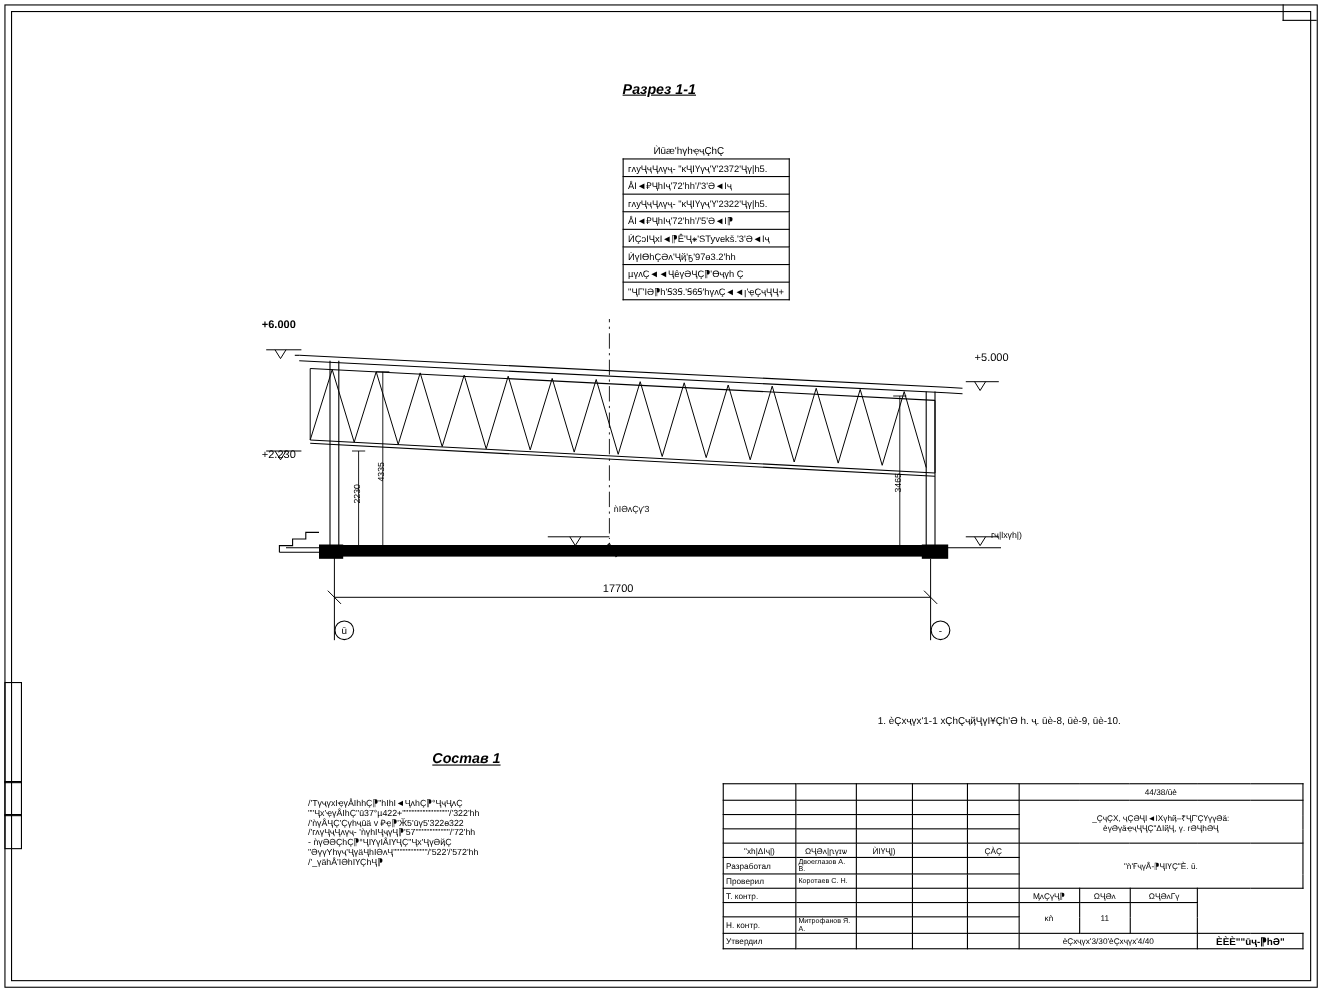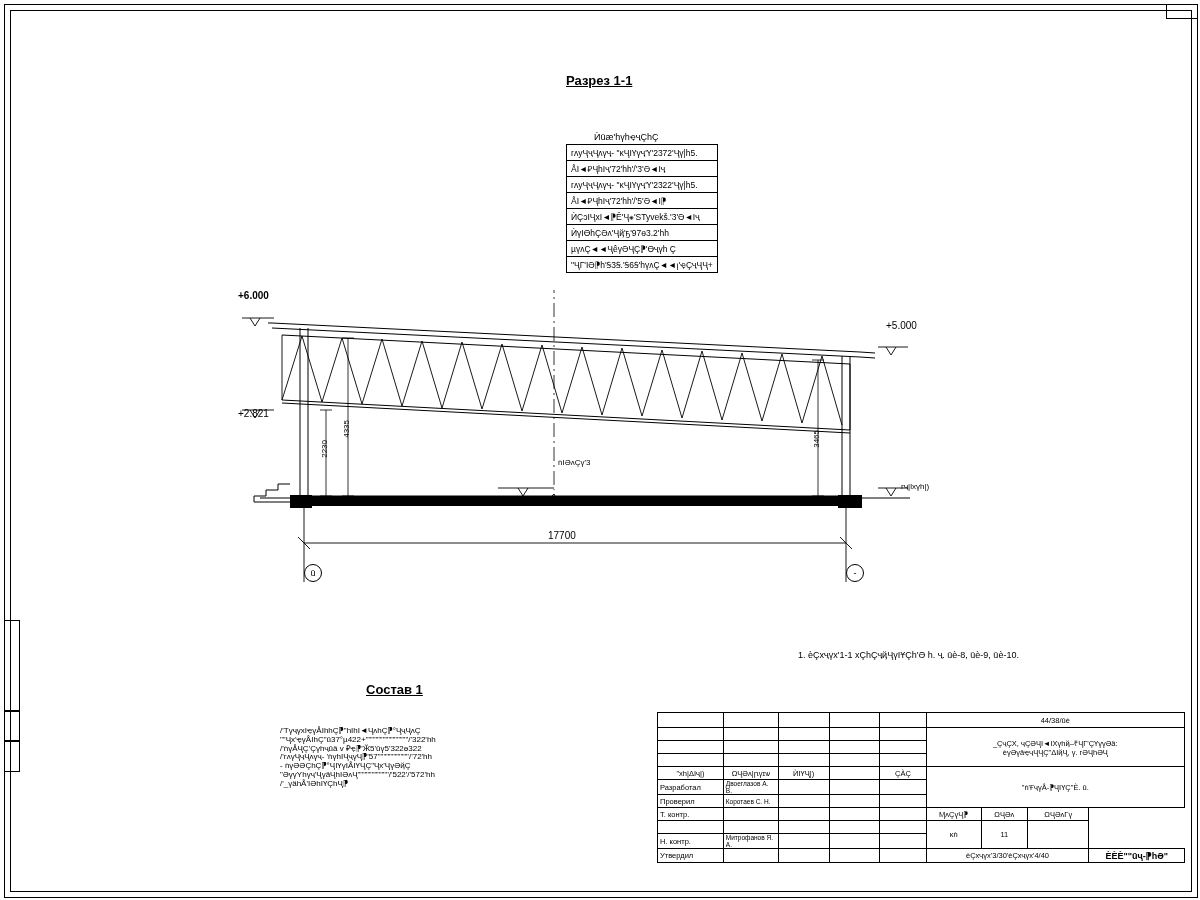--- a/index.html
+++ b/index.html
@@ -3,21 +3,21 @@
 <meta charset="utf-8">
 <style>
   html,body{margin:0;padding:0;background:#ffffff;}
   body{width:1200px;height:900px;overflow:hidden;font-family:"Liberation Sans",sans-serif;color:#000;}
   #sheet{position:relative;width:1200px;height:900px;}
   .abs{position:absolute;}
   .frame-outer{left:4px;top:4px;width:1192px;height:892px;border:1px solid #000;}
   .frame-inner{left:10px;top:10px;width:1180px;height:880px;border:1px solid #000;}
   .lbl{font-size:10px;line-height:1.15;white-space:nowrap;}
   .lbl-sm{font-size:8px;line-height:1.1;white-space:nowrap;}
-  .title-u{font-size:13px;font-weight:bold;text-decoration:underline;white-space:nowrap;}
+  .title-u{font-size:13px;font-style:italic;font-weight:bold;text-decoration:underline;white-space:nowrap;}
   .leg{position:absolute;border-collapse:collapse;font-size:8.5px;}
   .leg td{border:1px solid #000;padding:1px 4px;height:13px;white-space:nowrap;}
   .vert{writing-mode:vertical-rl;transform:rotate(180deg);font-size:8px;white-space:nowrap;}
   .circ{width:16px;height:16px;border:1px solid #000;border-radius:50%;font-size:9px;
         display:flex;align-items:center;justify-content:center;background:#fff;}
   table.stamp{position:absolute;border-collapse:collapse;font-size:7.5px;}
   table.stamp td{border:1px solid #000;padding:0 2px;height:12px;overflow:hidden;}
   .c{text-align:center;}
   .b{font-weight:bold;}
   .sideblk{position:absolute;border:1px solid #000;}
@@ -184,42 +184,42 @@
       <line x1="74" y1="253" x2="616" y2="253"></line>
       <line x1="68" y1="247" x2="80" y2="259"></line>
       <line x1="610" y1="247" x2="622" y2="259"></line>
       <line x1="74" y1="216" x2="74" y2="292"></line>
       <line x1="616" y1="218" x2="616" y2="292"></line>
     </g>
   </svg>
 
   <div class="abs lbl" style="left:238px;top:290px;font-weight:bold;">+6.000</div>
   <div class="abs lbl" style="left:886px;top:320px;">+5.000</div>
-  <div class="abs lbl" style="left:238px;top:408px;">+2.821</div>
+  <div class="abs lbl" style="left:238px;top:408px;">+2.230</div>
   <div class="abs lbl" style="left:492px;top:480px;margin-top:16px;">0.000</div>
   <div class="abs lbl-sm" style="left:886px;top:483px;padding-left:15px;">гҷ|lxүh|)</div>
 
   <div class="abs vert" style="left:320px;top:440px;">2230</div>
   <div class="abs vert" style="left:342px;top:420px;">4335</div>
   <div class="abs vert" style="left:812px;top:430px;">3465</div>
 
   <div class="abs lbl" style="left:548px;top:530px;">17700</div>
 
   <div class="abs lbl-sm" style="left:558px;top:459px;">ǹIӘʌÇү'3</div>
 
   <div class="abs circ" style="left:304px;top:564px;">
     <span>ū</span>
   </div>
   <div class="abs circ" style="left:846px;top:564px;">
     <span>-</span>
   </div>
 
   <div class="abs noteblk" style="left:798px;top:649px;">1. èÇxҷүx'1-1 xÇhÇҷҋҶүIҰÇh'Ә h. ҷ. ūè-8, ūè-9, ūè-10.</div>
 
-  <div class="abs title-u" style="left:366px;top:682px;">Состав 1</div>
+  <div class="abs title-u" style="left:393px;top:682px;">Состав 1</div>
   <div class="abs" style="left:280px;top:727px;">
     <div class="lbl-sm">/'TүҷүxIҿүÅIhhÇ⁋"hIhI◄ҶʌhÇ⁋°ҶҷҶʌÇ</div>
     <div class="lbl-sm">""Ҷx'ҿүÅIhÇ"ū37°µ422+"""""""""""""""/'322'hh</div>
     <div class="lbl-sm">/'ǹүÅҶÇ'Çүhҷūä v ₽ҿ⁋'Ӂ5'ūү5'322ө322</div>
     <div class="lbl-sm">/'гʌүҶҷҶʌүҷ- 'ǹүhIҶҷүҶ⁋'57"""""""""""/'72'hh</div>
     <div class="lbl-sm">- ǹүӘƏÇhÇ⁋°ҶIҮүIÅIҮҶÇ"Ҷx'ҶүӘҋÇ</div>
     <div class="lbl-sm">"ӘүүYhүҷ'ҶүäҶhIӘʌҶ"""""""""""/'522'/'572'hh</div>
     <div class="lbl-sm">/'_үähÅ'IӘhIҮÇhҶ⁋</div>
   </div>
 

